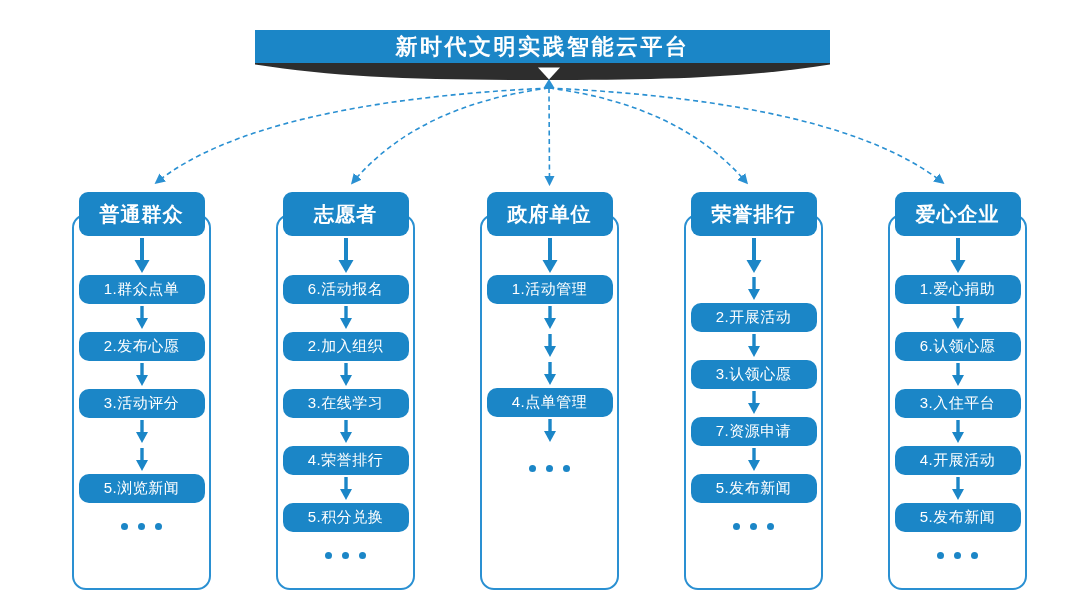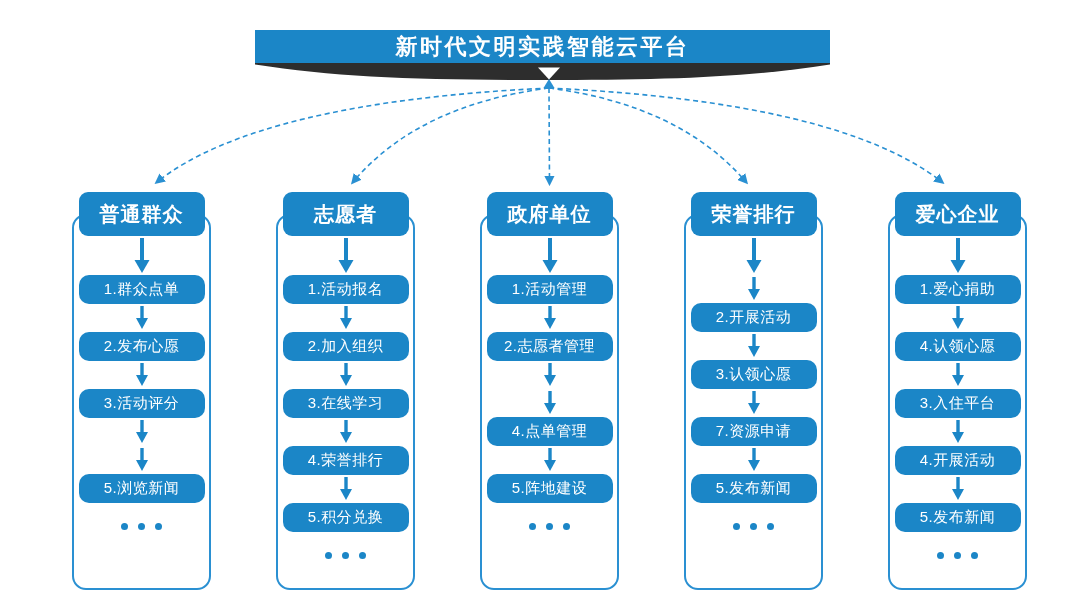--- a/index.html
+++ b/index.html
@@ -127,21 +127,21 @@
 
     <div class="col">
       <div class="frame"></div>
       <div class="hdr">志愿者</div>
       <div class="arrow big">
         <svg width="18" height="36" viewBox="0 0 18 36">
             <path class="shaft" d="M9 0 V23" stroke-width="4"></path>
             <path class="head" d="M1.5 22 H16.5 L9 35 Z"></path>
           </svg>
       </div>
-      <div class="item">1.活动报名</div>
+      <div class="item">6.活动报名</div>
       <div class="arrow small">
         <svg width="14" height="24" viewBox="0 0 14 24">
             <path class="shaft" d="M7 0 V13" stroke-width="3.4"></path>
             <path class="head" d="M1 12 H13 L7 23 Z"></path>
           </svg>
       </div>
       <div class="item">2.加入组织</div>
       <div class="arrow small">
         <svg width="14" height="24" viewBox="0 0 14 24">
             <path class="shaft" d="M7 0 V13" stroke-width="3.4"></path>
@@ -179,41 +179,39 @@
             <path class="head" d="M1.5 22 H16.5 L9 35 Z"></path>
           </svg>
       </div>
       <div class="item">1.活动管理</div>
       <div class="arrow small">
         <svg width="14" height="24" viewBox="0 0 14 24">
             <path class="shaft" d="M7 0 V13" stroke-width="3.4"></path>
             <path class="head" d="M1 12 H13 L7 23 Z"></path>
           </svg>
       </div>
-      <div class="item">2.志愿者管理</div>
       <div class="arrow small">
         <svg width="14" height="24" viewBox="0 0 14 24">
             <path class="shaft" d="M7 0 V13" stroke-width="3.4"></path>
             <path class="head" d="M1 12 H13 L7 23 Z"></path>
           </svg>
       </div>
       <div class="arrow small">
         <svg width="14" height="24" viewBox="0 0 14 24">
             <path class="shaft" d="M7 0 V13" stroke-width="3.4"></path>
             <path class="head" d="M1 12 H13 L7 23 Z"></path>
           </svg>
       </div>
       <div class="item">4.点单管理</div>
       <div class="arrow small">
         <svg width="14" height="24" viewBox="0 0 14 24">
             <path class="shaft" d="M7 0 V13" stroke-width="3.4"></path>
             <path class="head" d="M1 12 H13 L7 23 Z"></path>
           </svg>
       </div>
-      <div class="item">5.阵地建设</div>
       <div class="dots">
           <span></span>
           <span></span>
           <span></span>
         </div>
     </div>
 
     <div class="col">
       <div class="frame"></div>
       <div class="hdr">荣誉排行</div>
@@ -267,21 +265,21 @@
             <path class="head" d="M1.5 22 H16.5 L9 35 Z"></path>
           </svg>
       </div>
       <div class="item">1.爱心捐助</div>
       <div class="arrow small">
         <svg width="14" height="24" viewBox="0 0 14 24">
             <path class="shaft" d="M7 0 V13" stroke-width="3.4"></path>
             <path class="head" d="M1 12 H13 L7 23 Z"></path>
           </svg>
       </div>
-      <div class="item">4.认领心愿</div>
+      <div class="item">6.认领心愿</div>
       <div class="arrow small">
         <svg width="14" height="24" viewBox="0 0 14 24">
             <path class="shaft" d="M7 0 V13" stroke-width="3.4"></path>
             <path class="head" d="M1 12 H13 L7 23 Z"></path>
           </svg>
       </div>
       <div class="item">3.入住平台</div>
       <div class="arrow small">
         <svg width="14" height="24" viewBox="0 0 14 24">
             <path class="shaft" d="M7 0 V13" stroke-width="3.4"></path>

